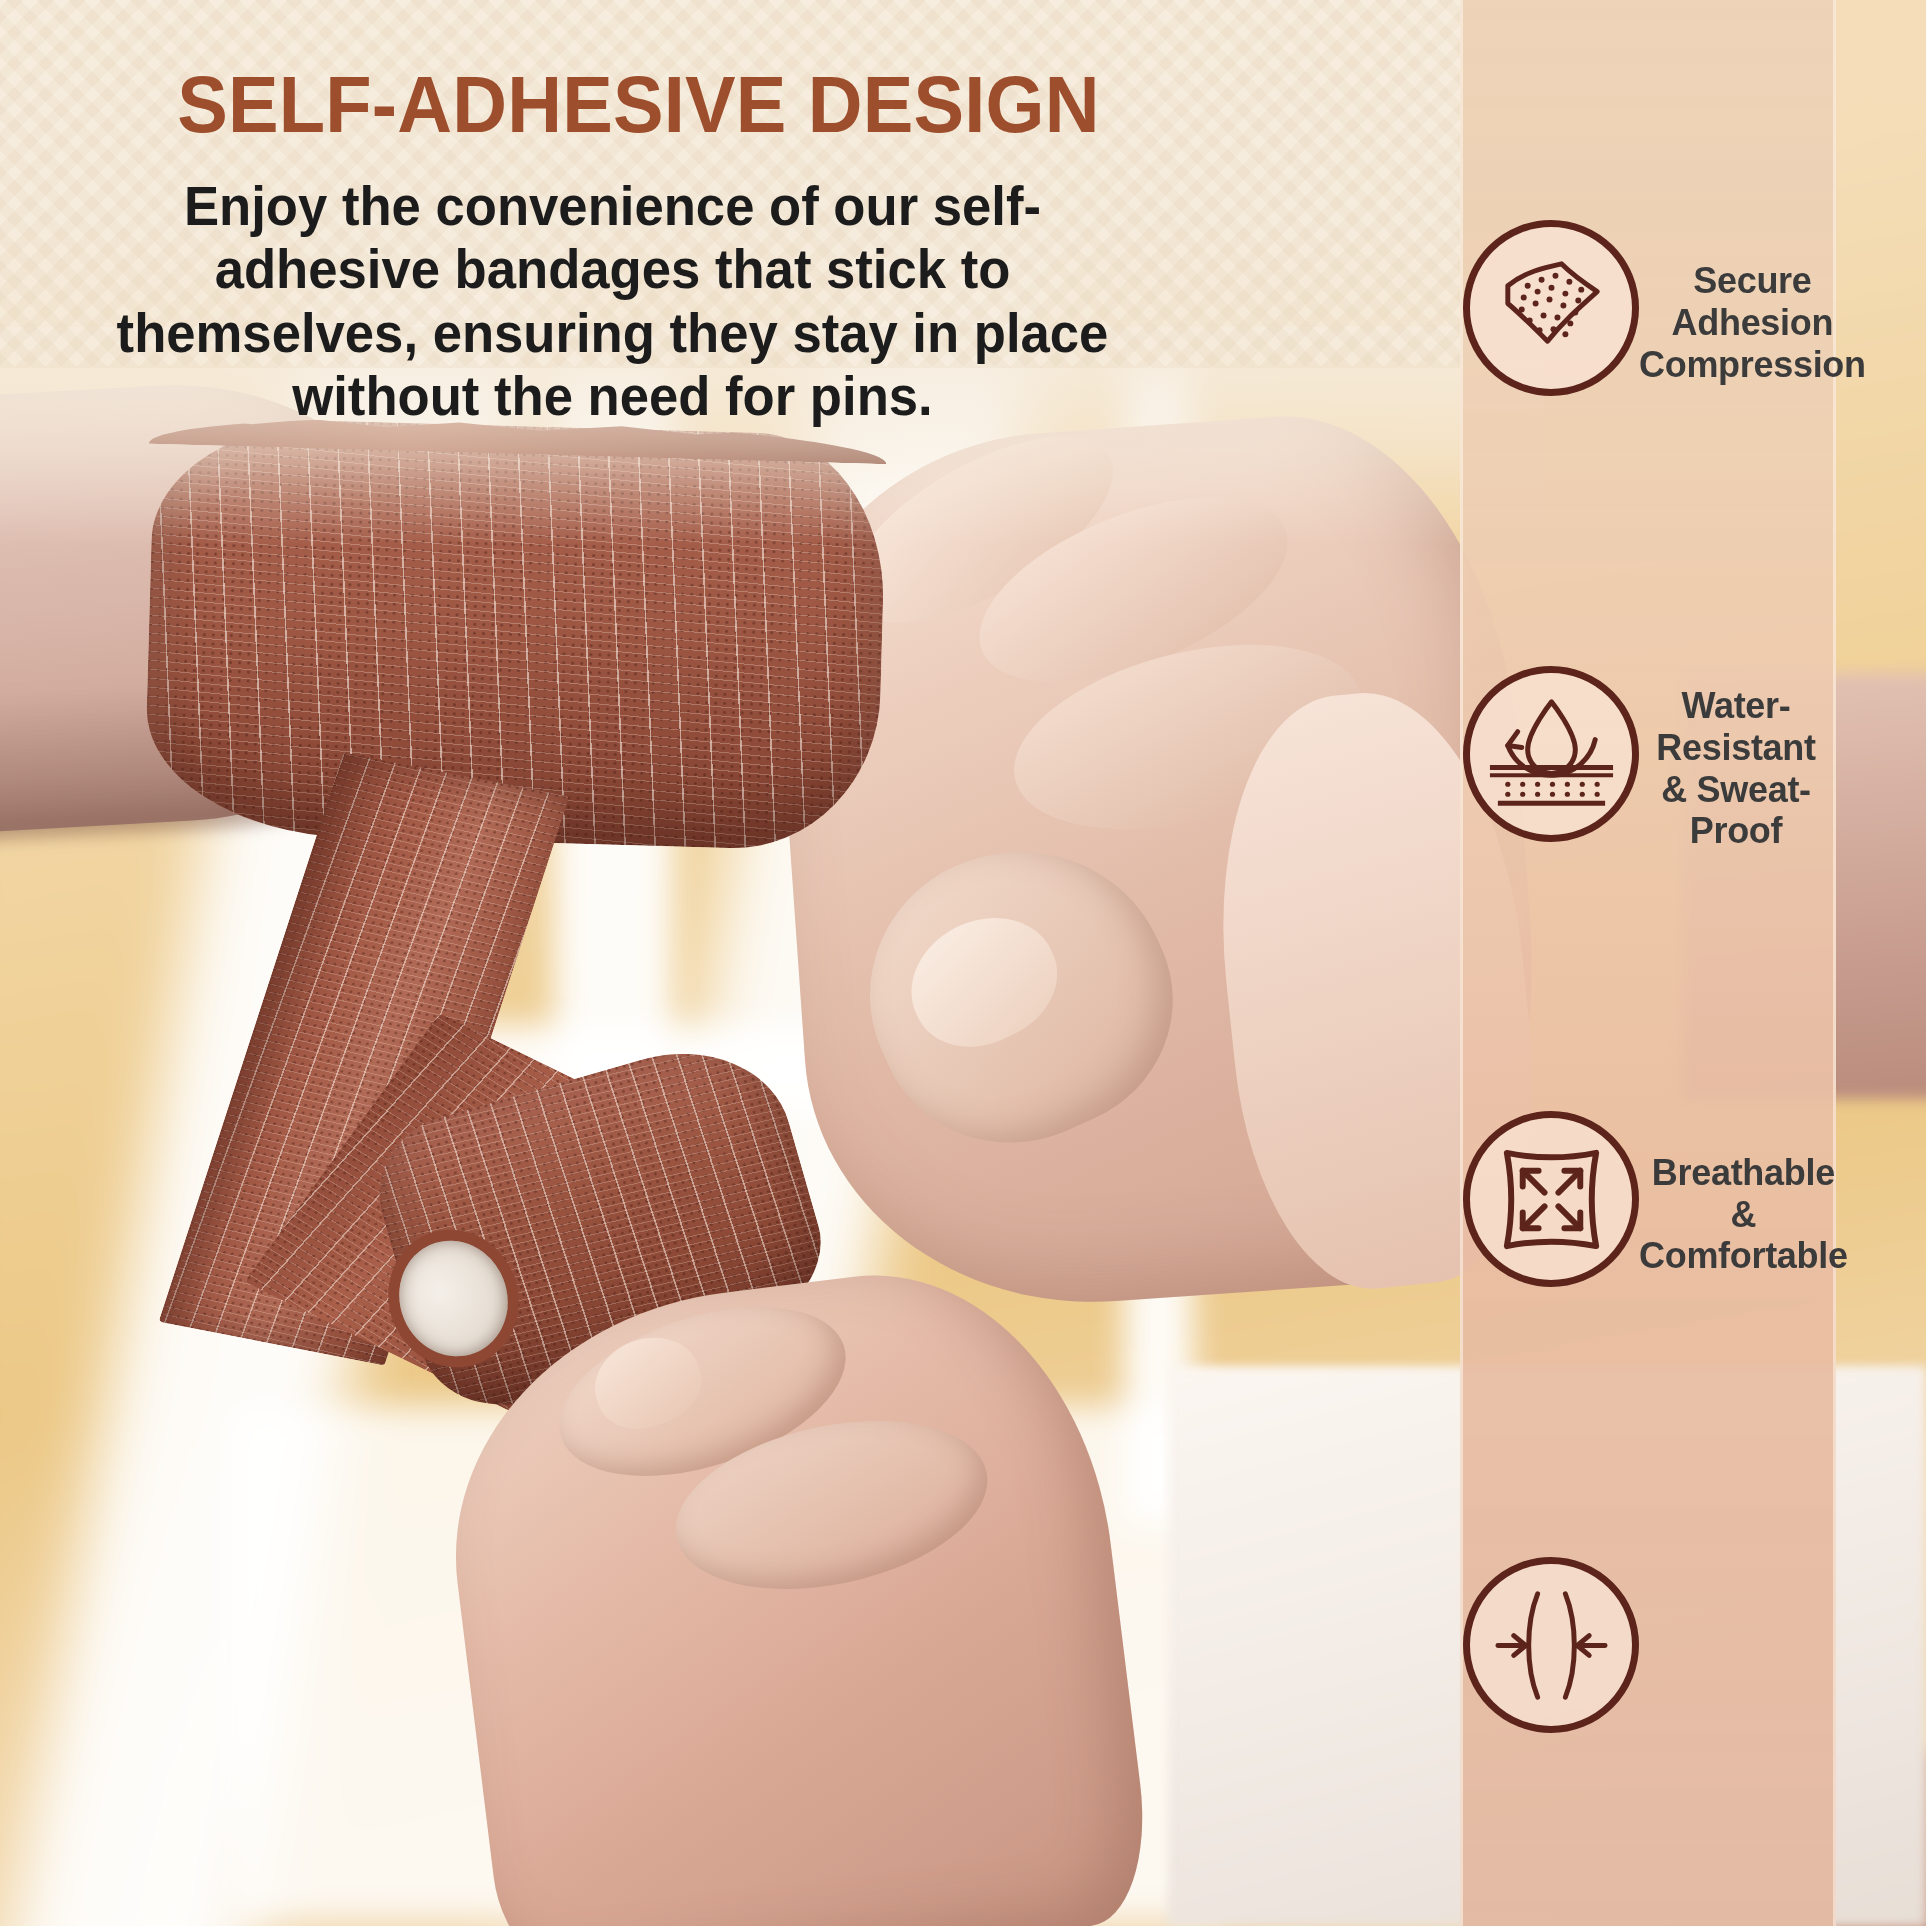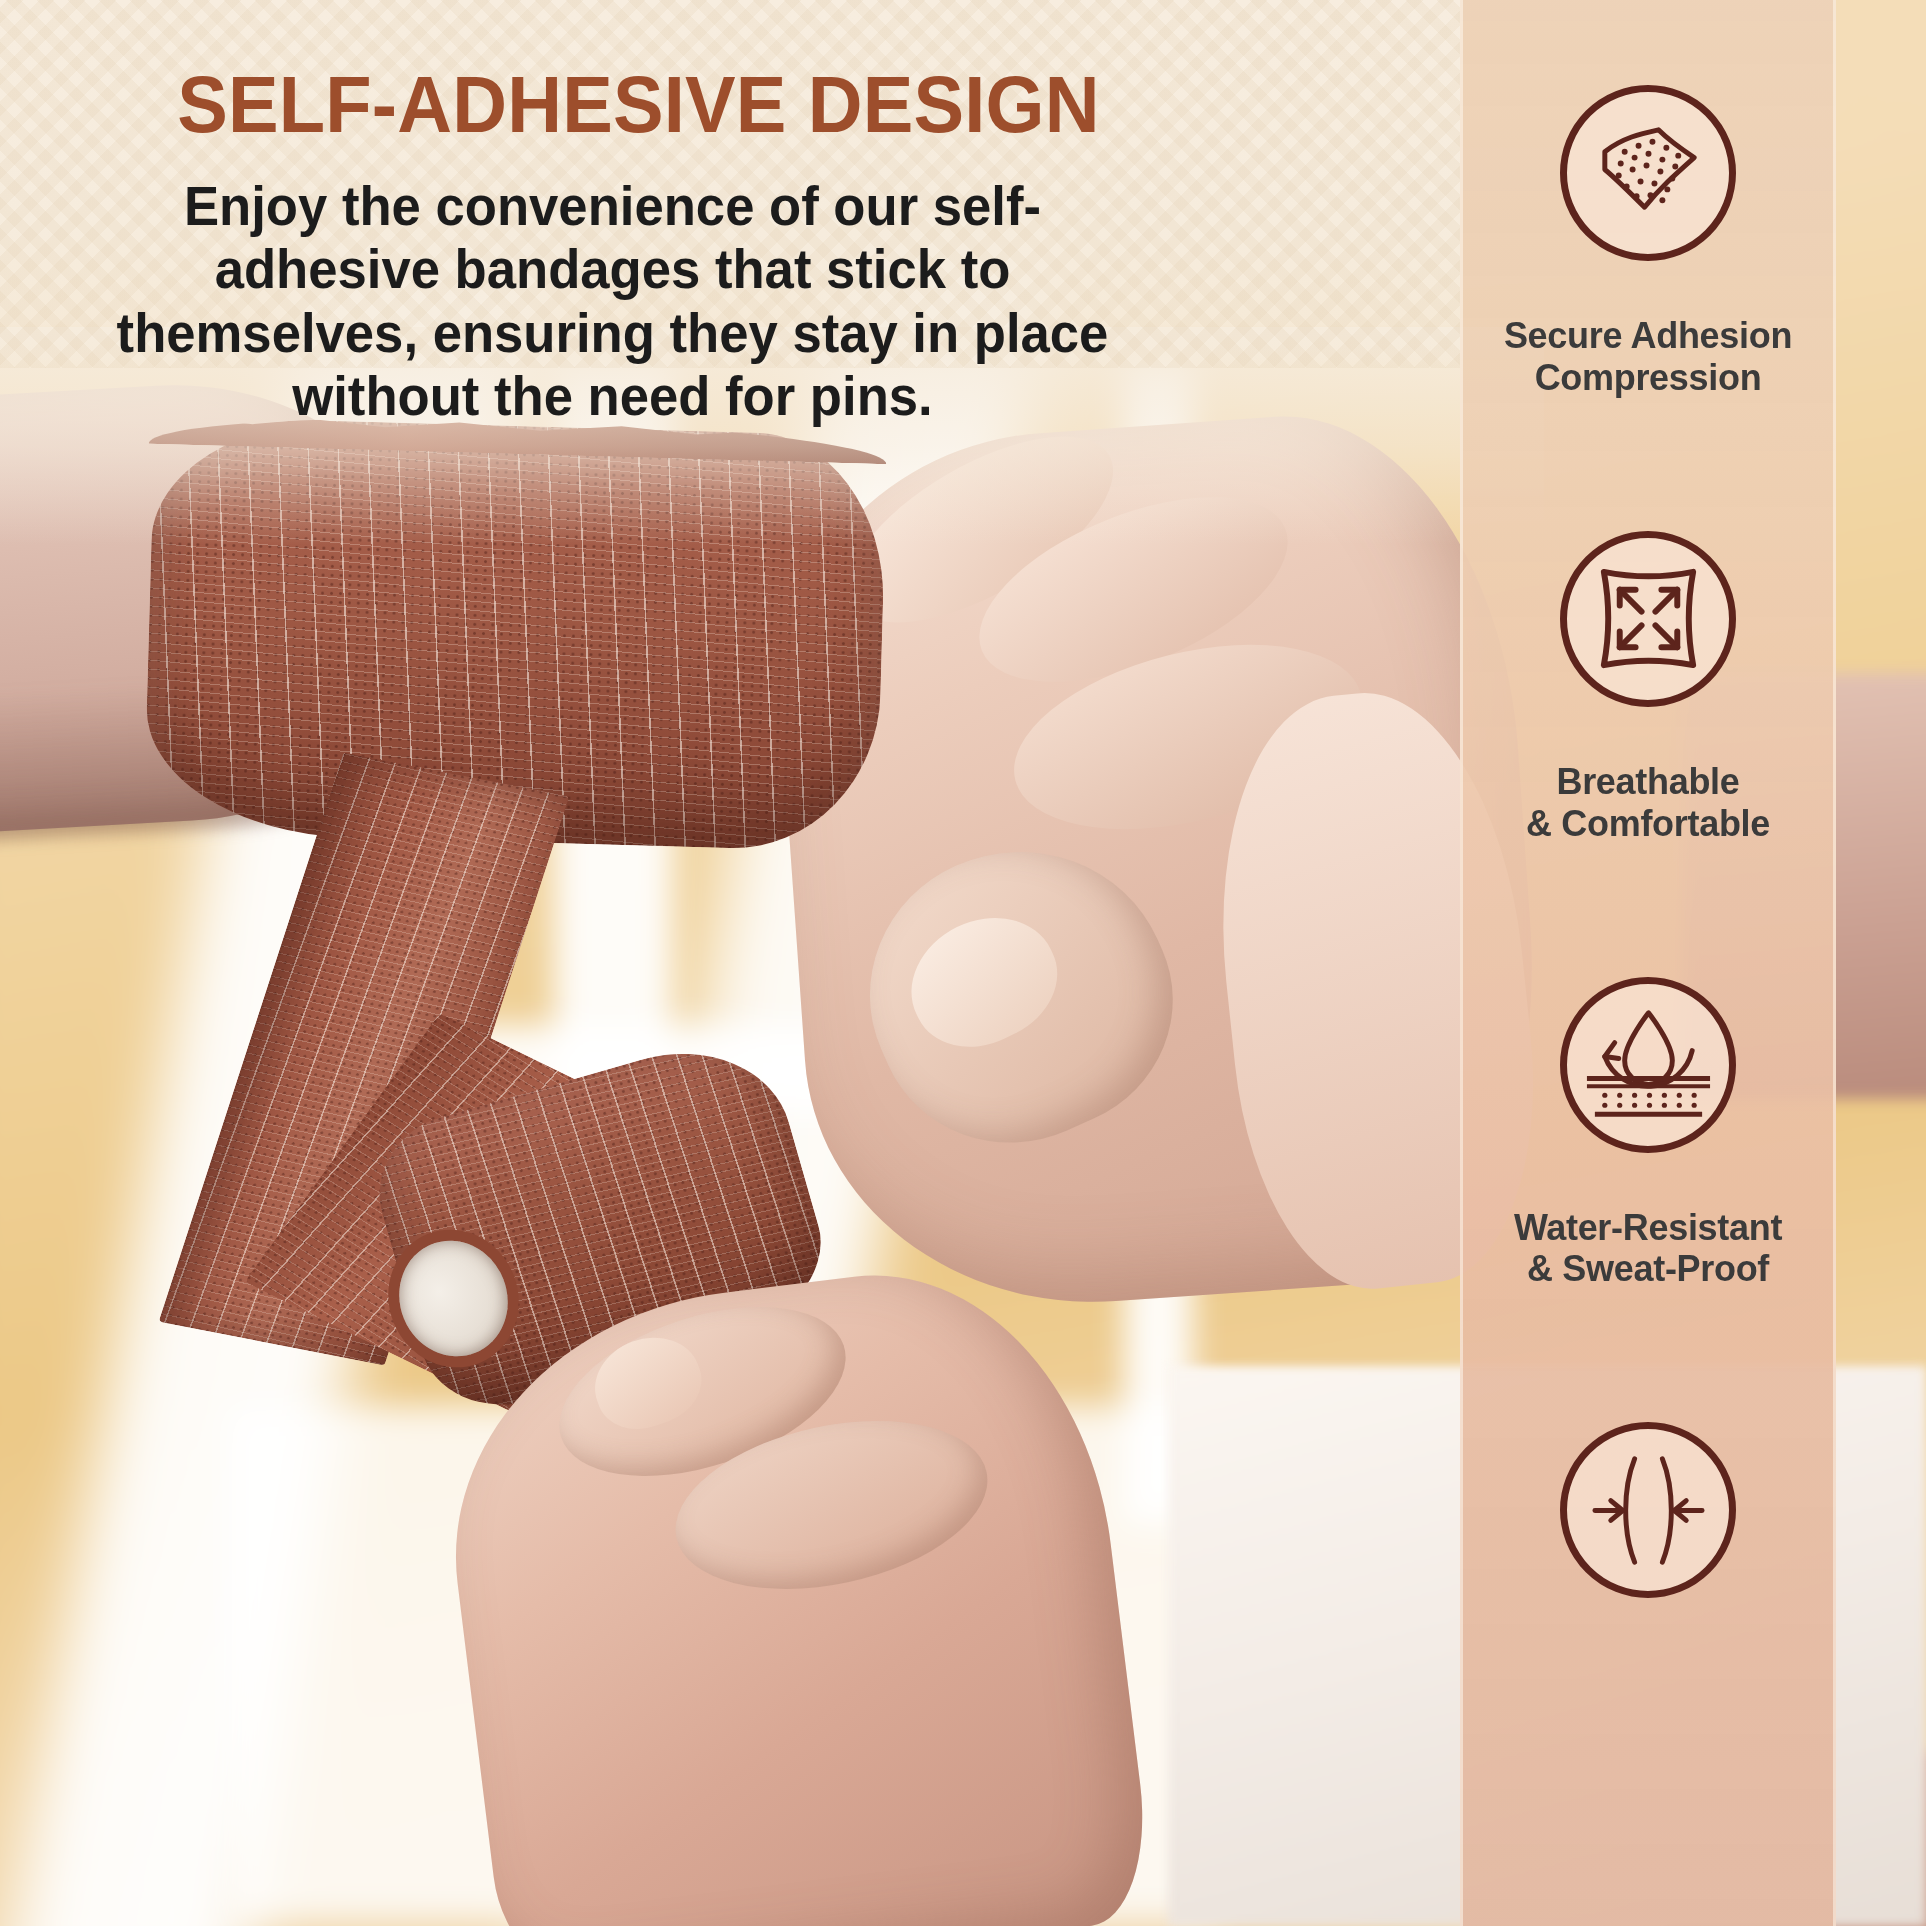--- a/index.html
+++ b/index.html
@@ -215,21 +215,21 @@
       rgba(230,186,160,.92) 80%,
       rgba(227,185,162,.95) 100%);
     border-left:3px solid rgba(255,248,238,.55);
     border-right:3px solid rgba(255,248,238,.5);
     display:flex;flex-direction:column;
     align-items:center;
     padding:85px 0 59px;
   }
   .feature{
     width:100%;height:457px;
-    display:flex;flex-direction:column;align-items:center;gap:24px;
+    display:flex;flex-direction:row;align-items:center;
   }
   .icon-circle{
     width:176px;height:176px;border-radius:50%;
     border:7px solid #5d241c;
     background:rgba(250,228,213,.72);
     display:flex;align-items:center;justify-content:center;
     flex:none;
   }
   .feature-label{
     margin-top:30px;width:327px;text-align:center;
@@ -321,43 +321,20 @@
         </svg>
       </div>
       <div class="feature-label">
         <span>Secure Adhesion</span><br>
         <span>Compression</span>
       </div>
     </div>
 
     <div class="feature">
       <div class="icon-circle">
-        <svg width="125" height="125" viewBox="0 0 126 126">
-          <path d="M18 16 C48 22 78 22 108 16 C102 48 102 78 108 110
-                   C78 104 48 104 18 110 C24 78 24 48 18 16 Z" fill="none" stroke="#5d241c" stroke-width="6" stroke-linejoin="round"></path>
-          <g stroke="#5d241c" stroke-width="6" stroke-linecap="round" fill="none">
-            <path d="M56 56 L34 34"></path>
-              <path d="M34 34 L34 50 M34 34 L50 34"></path>
-            <path d="M70 56 L92 34"></path>
-              <path d="M92 34 L76 34 M92 34 L92 50"></path>
-            <path d="M56 70 L34 92"></path>
-              <path d="M34 92 L34 76 M34 92 L50 92"></path>
-            <path d="M70 70 L92 92"></path>
-              <path d="M92 92 L92 76 M92 92 L76 92"></path>
-          </g>
-        </svg>
-      </div>
-      <div class="feature-label">
-        <span>Breathable</span><br>
-        <span>&amp; Comfortable</span>
-      </div>
-    </div>
-
-    <div class="feature">
-      <div class="icon-circle">
         <svg width="139" height="139" viewBox="0 0 140 140">
 
           <path d="M70 18 C70 18 46 48 46 66 A24 24 0 0 0 94 66 C94 48 70 18 70 18 Z" fill="none" stroke="#5d241c" stroke-width="5" stroke-linejoin="round"></path>
 
           <path d="M26 62 A46 46 0 0 0 114 56" fill="none" stroke="#5d241c" stroke-width="5" stroke-linecap="round"></path>
           <path d="M26 62 L36 48 M26 62 L40 64" fill="none" stroke="#5d241c" stroke-width="5" stroke-linecap="round"></path>
 
           <line x1="8" y1="84" x2="132" y2="84" stroke="#5d241c" stroke-width="5"></line>
           <line x1="8" y1="92" x2="132" y2="92" stroke="#5d241c" stroke-width="4"></line>
           <line x1="16" y1="120" x2="124" y2="120" stroke="#5d241c" stroke-width="5"></line>
@@ -381,20 +358,43 @@
         </svg>
       </div>
       <div class="feature-label">
         <span>Water-Resistant</span><br>
         <span>&amp; Sweat-Proof</span>
       </div>
     </div>
 
     <div class="feature">
       <div class="icon-circle">
+        <svg width="125" height="125" viewBox="0 0 126 126">
+          <path d="M18 16 C48 22 78 22 108 16 C102 48 102 78 108 110
+                   C78 104 48 104 18 110 C24 78 24 48 18 16 Z" fill="none" stroke="#5d241c" stroke-width="6" stroke-linejoin="round"></path>
+          <g stroke="#5d241c" stroke-width="6" stroke-linecap="round" fill="none">
+            <path d="M56 56 L34 34"></path>
+              <path d="M34 34 L34 50 M34 34 L50 34"></path>
+            <path d="M70 56 L92 34"></path>
+              <path d="M92 34 L76 34 M92 34 L92 50"></path>
+            <path d="M56 70 L34 92"></path>
+              <path d="M34 92 L34 76 M34 92 L50 92"></path>
+            <path d="M70 70 L92 92"></path>
+              <path d="M92 92 L92 76 M92 92 L76 92"></path>
+          </g>
+        </svg>
+      </div>
+      <div class="feature-label">
+        <span>Breathable</span><br>
+        <span>&amp; Comfortable</span>
+      </div>
+    </div>
+
+    <div class="feature">
+      <div class="icon-circle">
         <svg width="131" height="131" viewBox="0 0 132 132">
           <g fill="none" stroke="#5d241c" stroke-width="5" stroke-linecap="round">
             <path d="M52 14 C40 44 40 88 52 118"></path>
             <path d="M80 14 C92 44 92 88 80 118"></path>
             <path d="M12 66 L40 66 M40 66 L28 56 M40 66 L28 76"></path>
             <path d="M120 66 L92 66 M92 66 L104 56 M92 66 L104 76"></path>
           </g>
         </svg>
       </div>
     </div>

